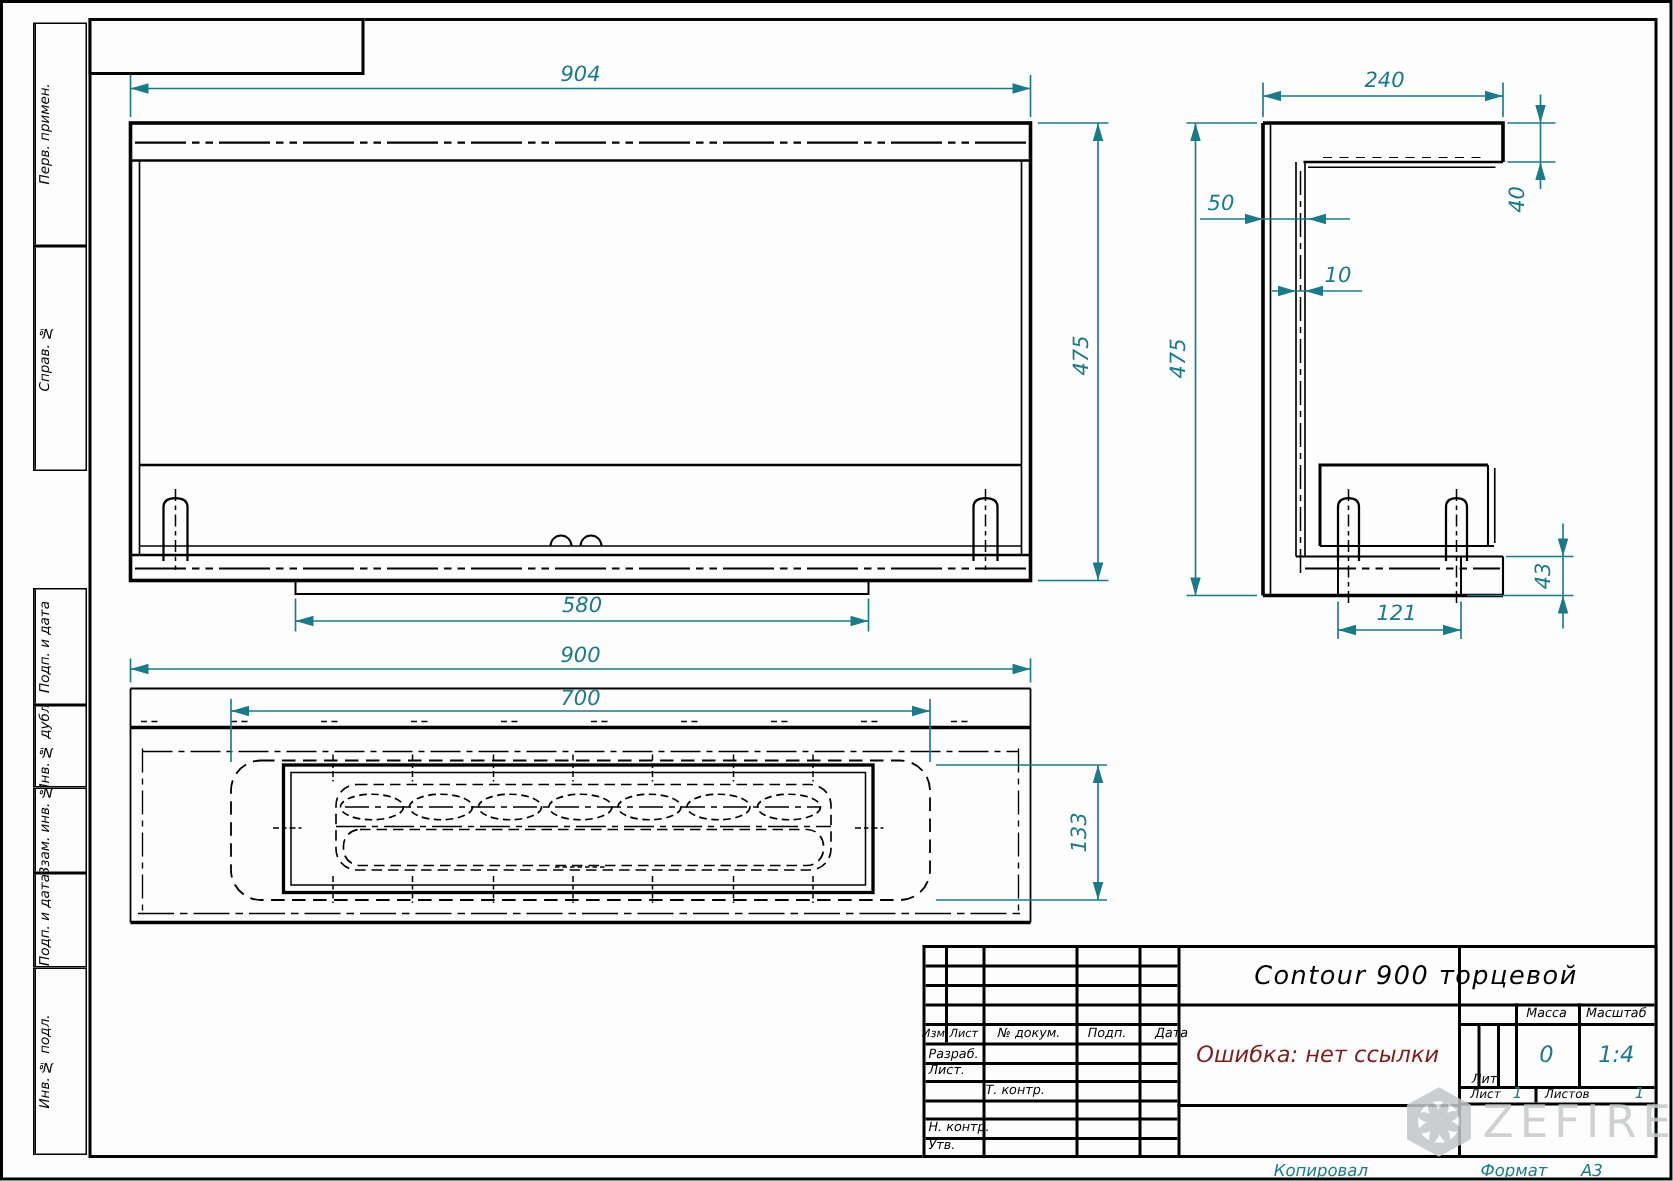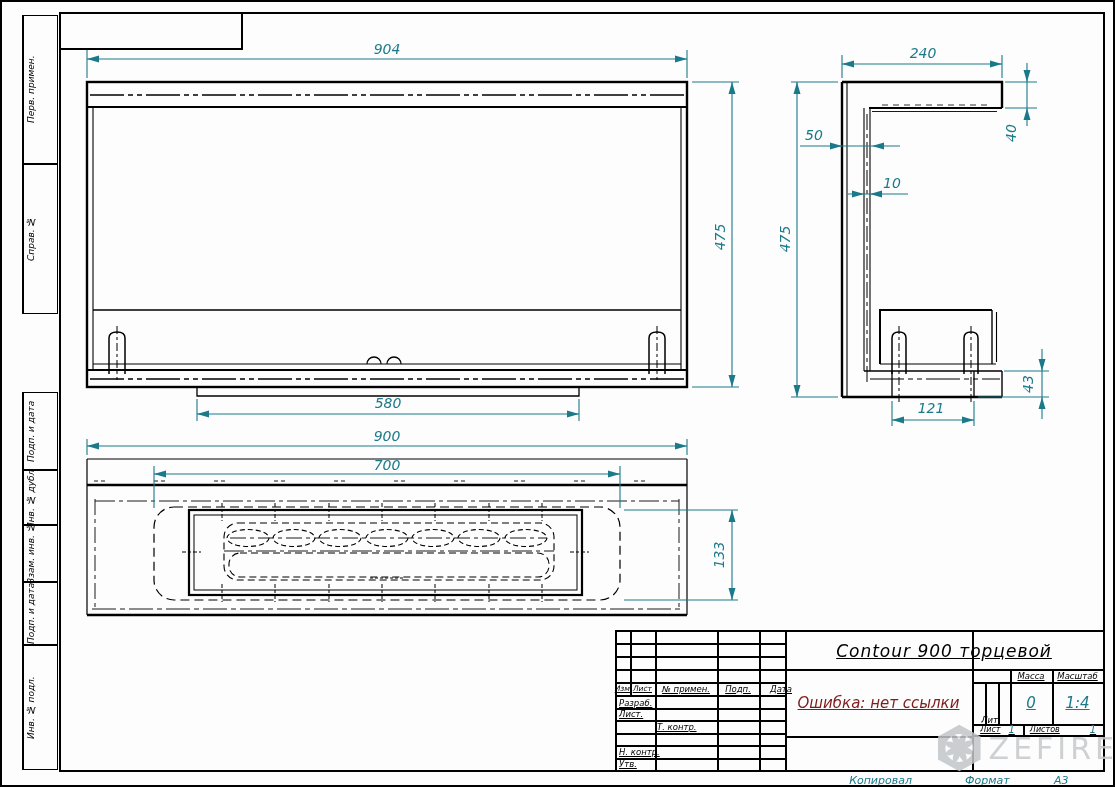--- a/index.html
+++ b/index.html
@@ -29,21 +29,21 @@
     font-size:9px; font-style:italic; white-space:nowrap; overflow:hidden;
   }
   .strip .blank { flex:1; }
   
   .tb {
     position:absolute; left:613px; top:628px; width:490px; height:142px;
     border:2px solid #000; box-sizing:border-box; background:#fdfdfd;
   }
   .tb .vl { position:absolute; width:1.5px; background:#000; }
   .tb .hl { position:absolute; height:1.5px; background:#000; }
-  .tb .cell { position:absolute; display:flex; align-items:center; justify-content:center;text-decoration:underline; }
+  .tb .cell { position:absolute; display:flex; align-items:center; justify-content:center; }
   .lab { font-style:italic; font-size:8.5px; white-space:nowrap; }
   .lab-left { justify-content:flex-start !important; padding-left:2px; }
   .tb-title { font-style:italic; font-size:17px; letter-spacing:1px; }
   .tb-error { font-style:italic; font-size:15px; color:#7f1d1d; }
   .tb-val { font-style:italic; font-size:15px; color:#1b7a8a; }
   .tb-val-sm { font-style:italic; font-size:10px; color:#1b7a8a; }
   .footer-note { position:absolute; top:772px; font-style:italic; font-size:11px; color:#1b7a8a; }
   .watermark {
     position:absolute; left:936px; top:720px; width:180px; height:52px;
     display:flex; align-items:center; gap:8px; opacity:.85;
@@ -284,21 +284,21 @@
     <div class="hl" style="left:355px; top:103px; width:131px;"></div>
 
     <div class="vl" style="left:393px; top:37px; height:55px;"></div>
     <div class="vl" style="left:435px; top:37px; height:55px;"></div>
     <div class="vl" style="left:368px; top:50px; height:42px;"></div>
     <div class="vl" style="left:381px; top:50px; height:42px;"></div>
     <div class="vl" style="left:406px; top:92px; height:11px;"></div>
 
     <div class="cell lab" style="left:0; top:50px; width:13px; height:13px; font-size:7.5px;">Изм.</div>
     <div class="cell lab" style="left:13px; top:50px; width:25px; height:13px; font-size:7.5px;">Лист</div>
-    <div class="cell lab" style="left:38px; top:50px; width:62px; height:13px;">№ примен.</div>
+    <div class="cell lab" style="left:38px; top:50px; width:62px; height:13px;">№ докум.</div>
     <div class="cell lab" style="left:100px; top:50px; width:42px; height:13px;">Подп.</div>
     <div class="cell lab" style="left:142px; top:50px; width:44px; height:13px;">Дата</div>
 
     <div class="cell lab lab-left" style="left:0; top:63px; width:38px; height:16px;">Разраб.</div>
     <div class="cell lab lab-left" style="left:0; top:76px; width:38px; height:12px;">Лист.</div>
     <div class="cell lab lab-left" style="left:16px; top:88px; width:38px; height:13px;margin-left:22px;">Т. контр.</div>
     <div class="cell lab lab-left" style="left:0; top:113px; width:38px; height:13px;">Н. контр.</div>
     <div class="cell lab lab-left" style="left:0; top:126px; width:38px; height:12px;">Утв.</div>
 
     <div class="cell tb-title" style="left:168px; top:0; width:318px; height:37px;">Contour 900 торцевой</div>
@@ -332,16 +332,16 @@
         <ellipse cx="23" cy="17" rx="3.5" ry="8" transform="rotate(200 23 25)"></ellipse>
         <ellipse cx="23" cy="17" rx="3.5" ry="8" transform="rotate(245 23 25)"></ellipse>
         <ellipse cx="23" cy="17" rx="3.5" ry="8" transform="rotate(290 23 25)"></ellipse>
         <ellipse cx="23" cy="17" rx="3.5" ry="8" transform="rotate(335 23 25)"></ellipse>
       </g>
     </svg>
     <span>ZEFIRE</span>
   </div>
 
   <div class="footer-note" style="left:815px; width:95px; text-align:right;">Копировал</div>
-  <div class="footer-note" style="left:963px;">Формат</div>
+  <div class="footer-note" style="left:985px;">Формат</div>
   <div class="footer-note" style="left:1052px;">А3</div>
 
 </div>
 
 </body></html>

